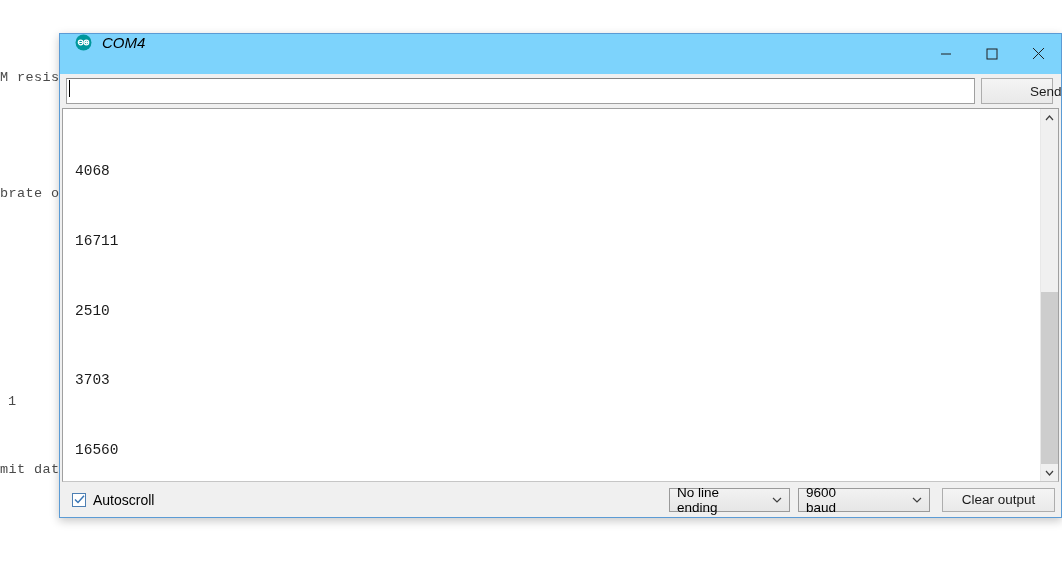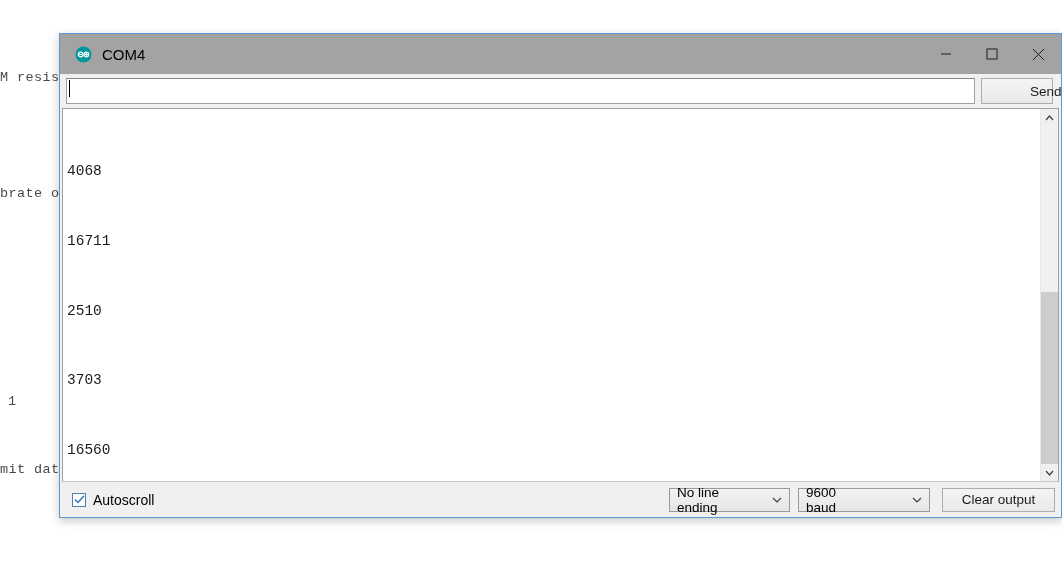--- a/index.html
+++ b/index.html
@@ -42,25 +42,25 @@
     border: 1px solid #5b9bd5;
     box-sizing: border-box;
     box-shadow: 0 3px 9px rgba(0, 0, 0, 0.22);
     display: flex;
     flex-direction: column;
   }
 
   
   #titlebar {
     height: 40px;
-    background: #a3a3a3;
-    display: flex;
-    align-items: center;
-    flex: 0 0 auto;
-    position: relative;
+    background: #7dd3fc;
+    display: flex;
+    flex: 0 0 auto;
+    position: relative;
+    font-style: italic;
   }
   #app-icon {
     width: 17px;
     height: 17px;
     margin-left: 15px;
     margin-right: 10px;
     flex: 0 0 auto;
   }
   #window-title {
     font-size: 15px;
@@ -137,21 +137,21 @@
     background: #ffffff;
     border: 1px solid #a0a0a0;
     border-bottom: 1px solid #c6c6c6;
     margin: 0 2px;
     box-sizing: border-box;
     overflow: hidden;
     position: relative;
   }
   #output-lines {
     flex: 1 1 auto;
-    padding: 5px 0 0 4px;
+    padding: 5px 0 0 12px;
     font-family: "Liberation Mono", monospace;
     font-size: 14.5px;
     line-height: 23.2px;
     color: #1a1a1a;
     overflow: hidden;
     white-space: pre;
   }
   .out-line { height: 23.2px; }
 
   

